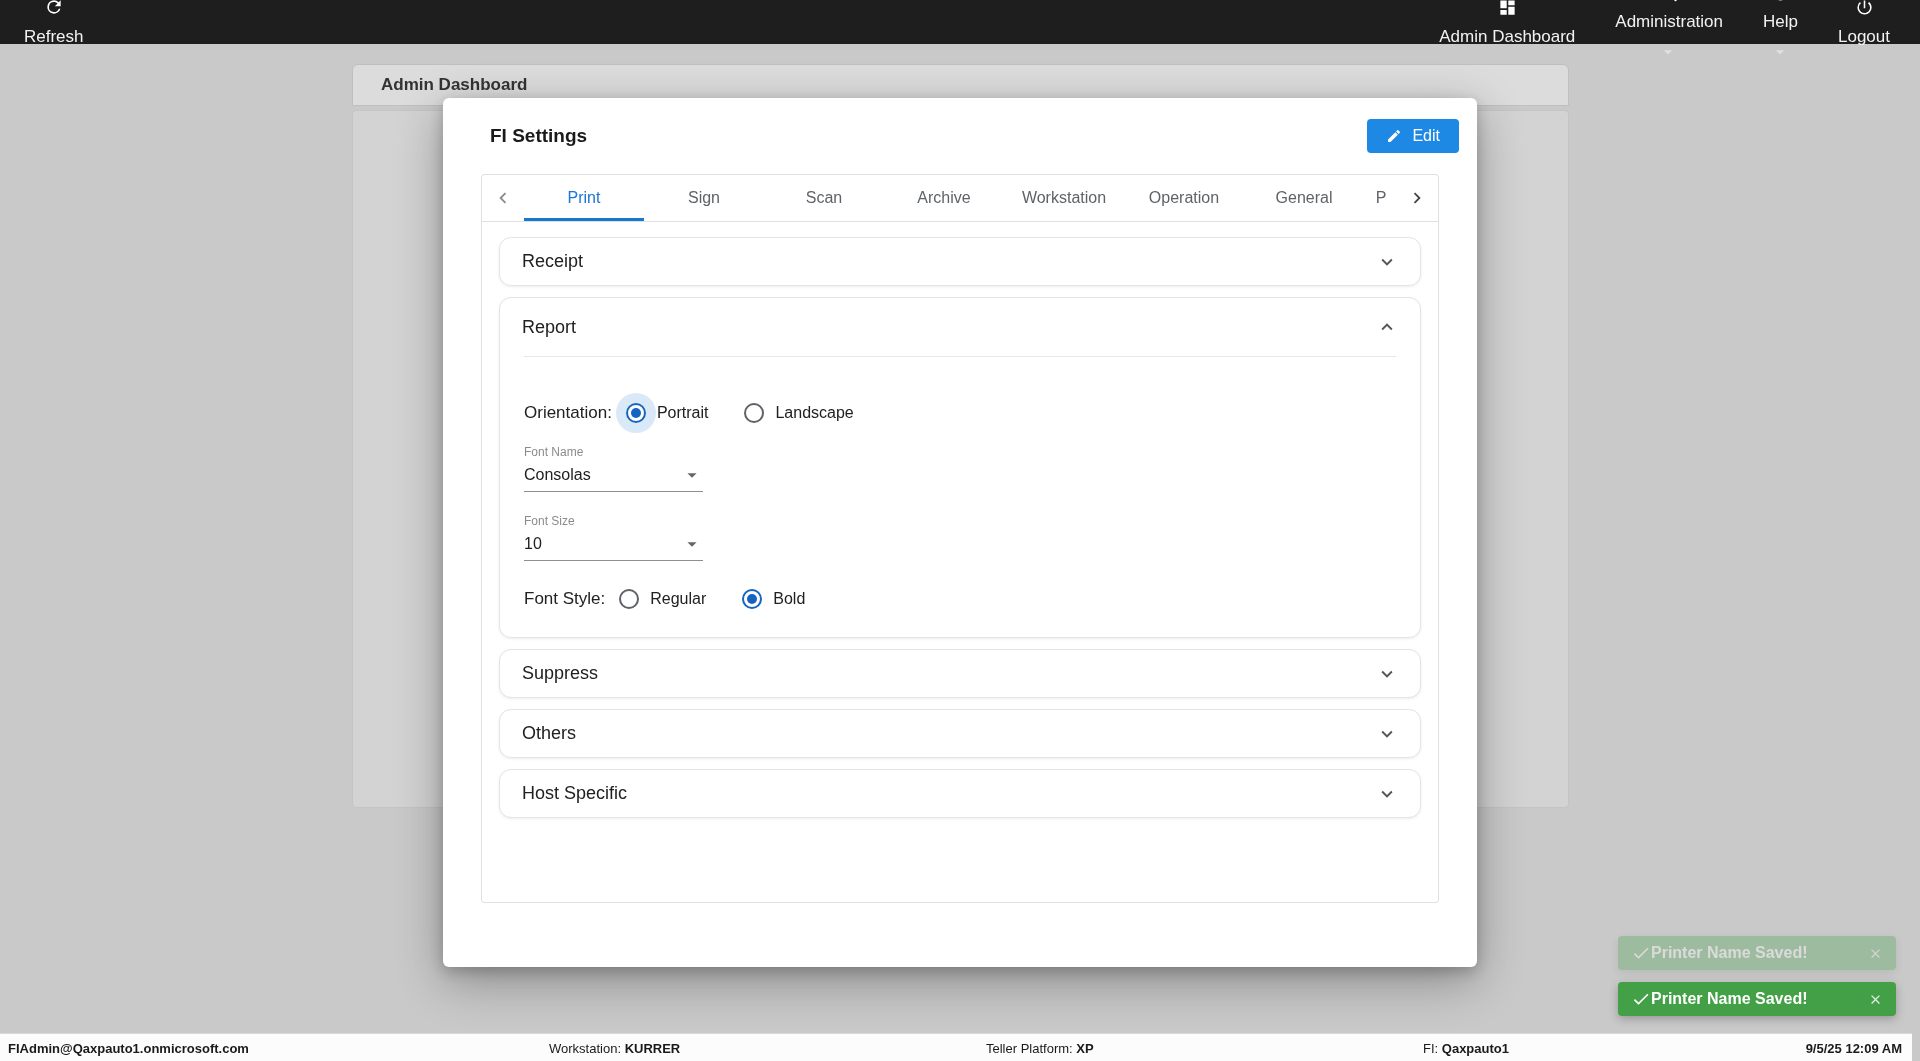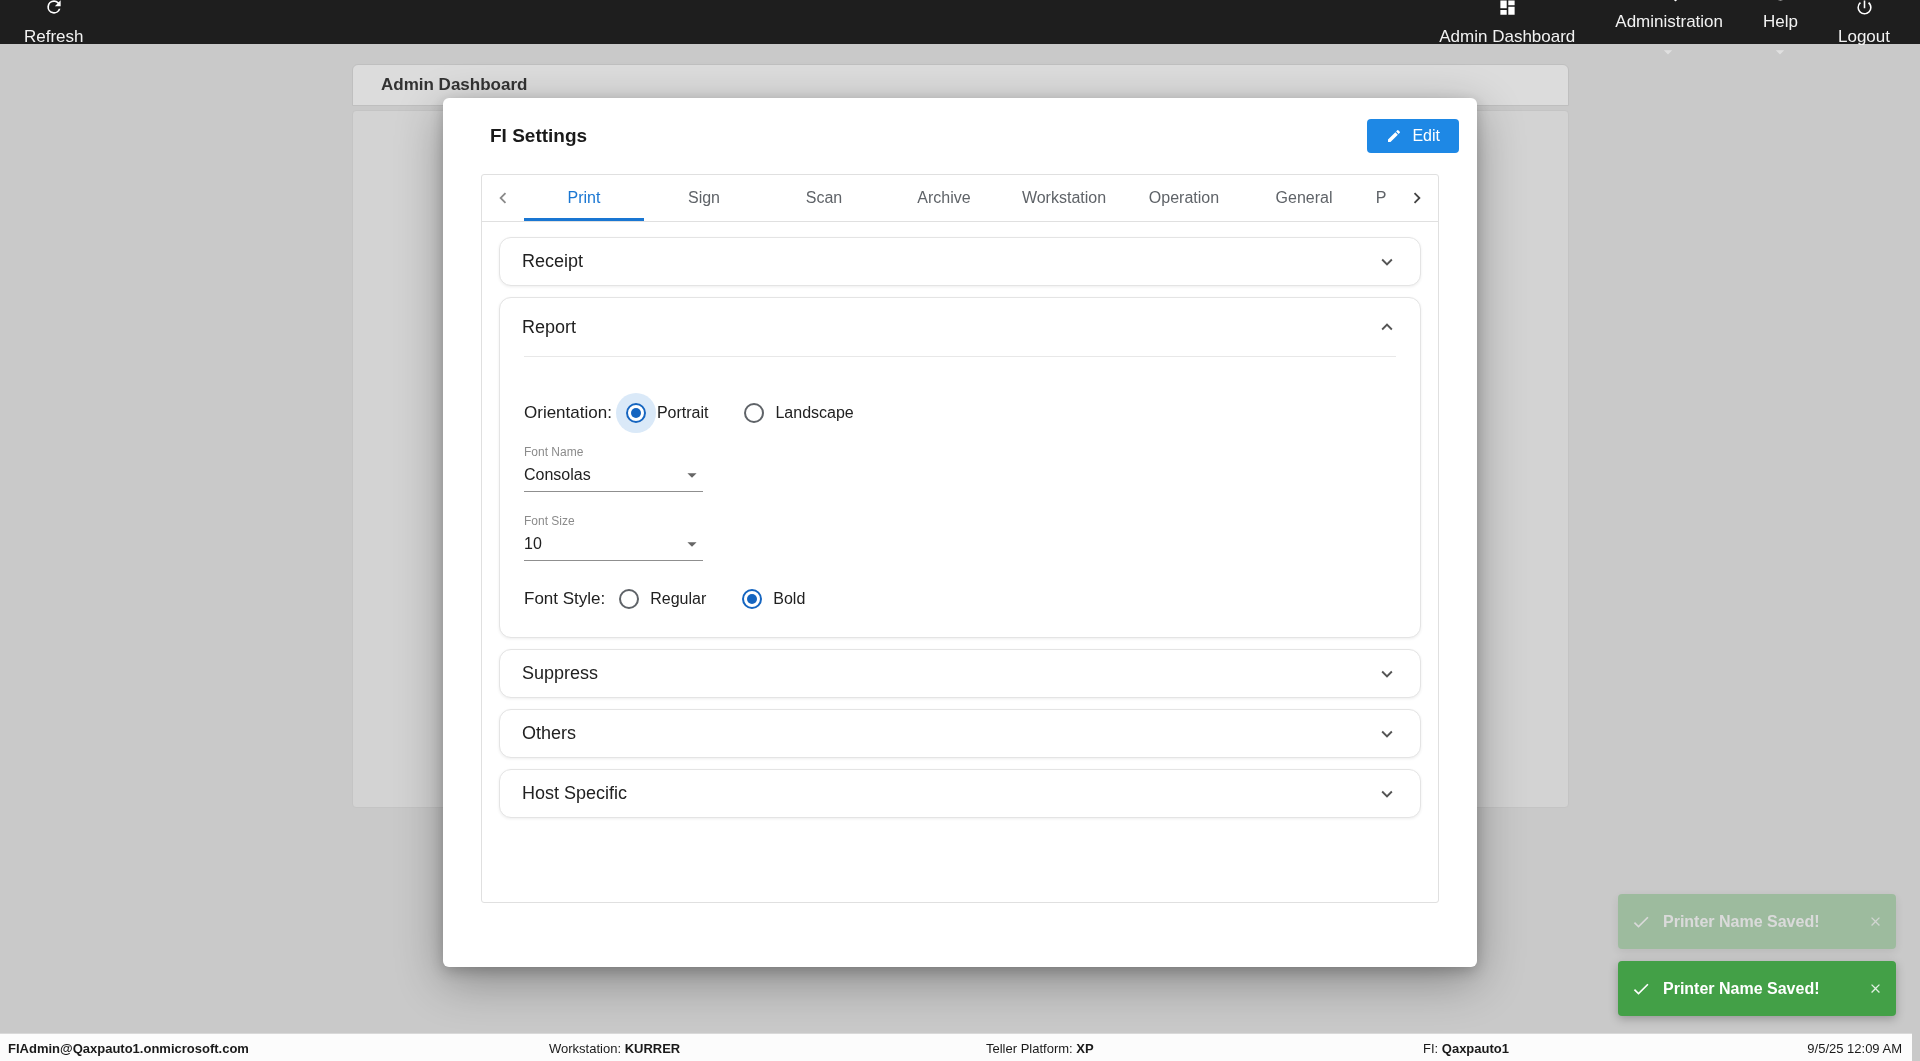--- a/index.html
+++ b/index.html
@@ -51,34 +51,34 @@
   .rlabel { margin-right:14px; }
   .radio { display:flex; align-items:center; margin-right:36px; cursor:pointer; font-size:16px; color:#212121; background:none; border:none; }
   .rdot { width:20px; height:20px; border-radius:50%; border:2px solid #5f6368; margin-right:11px; position:relative; flex:0 0 20px; }
   .rdot.checked { border-color:#1565c0; }
   .rdot.checked::after { content:""; position:absolute; left:3px; top:3px; width:10px; height:10px; border-radius:50%; background:#1565c0; }
   .rdot.halo { box-shadow:0 0 0 10px rgba(25,118,210,.16); } .mt22 { margin-top:22px; } .mt24 { margin-top:24px; } .mt28 { margin-top:28px; }
   .note { margin-top:30px; font-size:15px; font-style:italic; color:#9a9a9a; }
 
   
   .toasts { position:absolute; right:24px; bottom:45px; width:278px; z-index:40; }
-  .toast { height:55px; margin-top:12px; border-radius:4px; background:#43a047; color:#fff; display:flex; align-items:center; gap:12px; padding:0 13px; font-weight:bold; font-size:16px; box-shadow:0 3px 10px rgba(0,0,0,.25); }
+  .toast { height:34px; margin-top:12px; border-radius:4px; background:#43a047; color:#fff; display:flex; align-items:center; padding:0 13px; font-weight:bold; font-size:16px; box-shadow:0 3px 10px rgba(0,0,0,.25); }
   .toast.faded { opacity:.32; }
   .toast .msg { flex:1; }
   .toast-close { background:none; border:none; display:flex; padding:0; }
 
   
   .statusbar { position:absolute; left:0; right:8px; bottom:0; height:28px; background:#fcfcfc; border-top:1px solid #d9d9d9; font-size:13px; color:#1a1a1a; z-index:30; }
   .sb { position:absolute; top:50%; transform:translateY(-50%); white-space:nowrap; }
   .sb b { font-weight:bold; }
   .sb-user { left:8px; font-weight:bold; }
   .sb-ws { left:549px; }
   .sb-tp { left:986px; }
   .sb-fi { left:1423px; }
-  .sb-date { right:10px; font-weight:normal; }
+  .sb-date { right:10px; font-weight:bold; }
 </style>
 </head>
 <body>
 
 <div class="topbar">
   <button class="tb-item">
     <svg width="20" height="20" viewBox="0 0 24 24" fill="#fff">
         <path d="M17.65 6.35A7.95 7.95 0 0 0 12 4a8 8 0 1 0 7.73 10h-2.08A6 6 0 1 1 12 6c1.66 0 3.14.69 4.22 1.78L13 11h7V4l-2.35 2.35z"></path>
       </svg>
     <span>Refresh</span>

